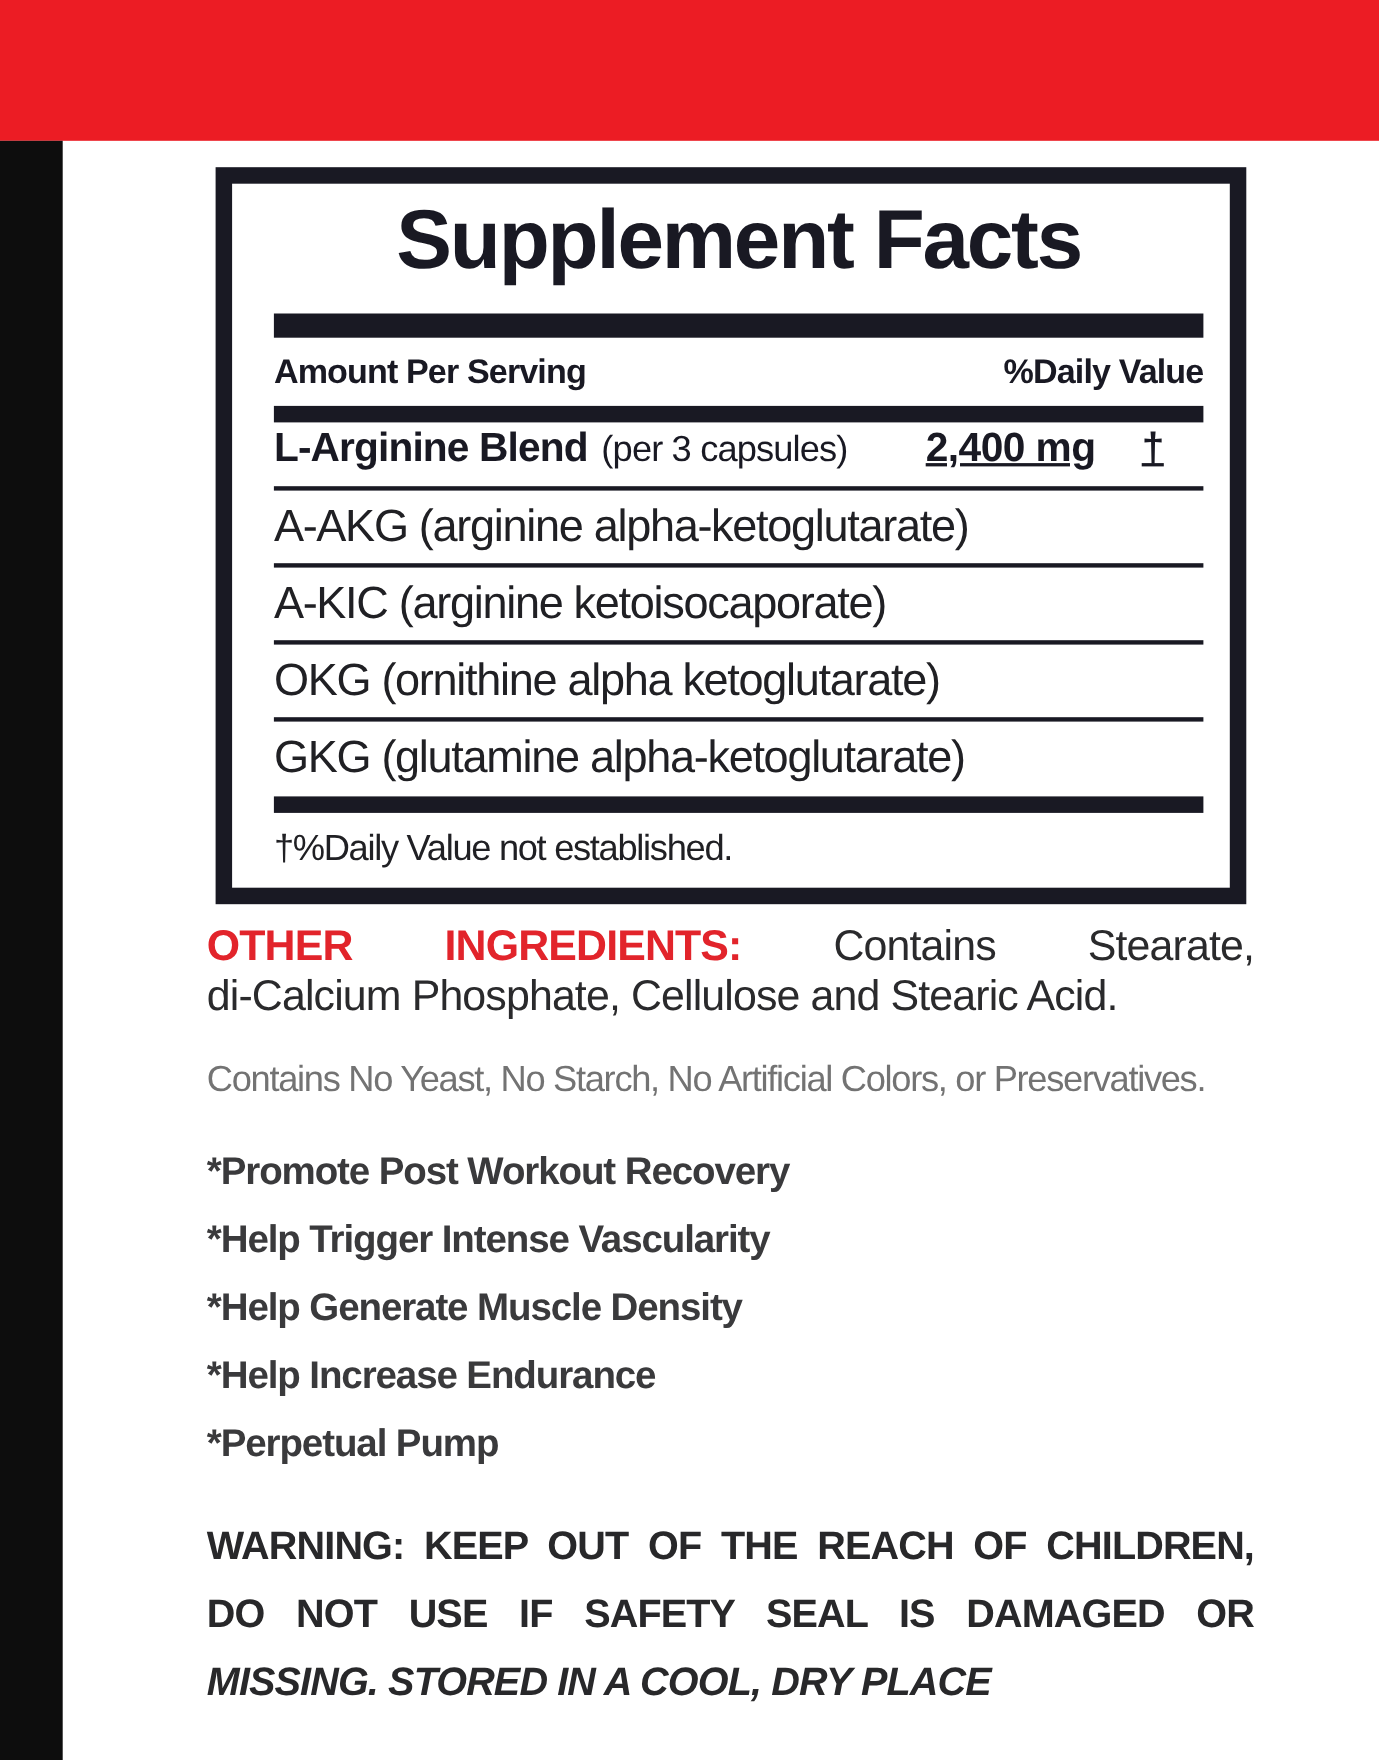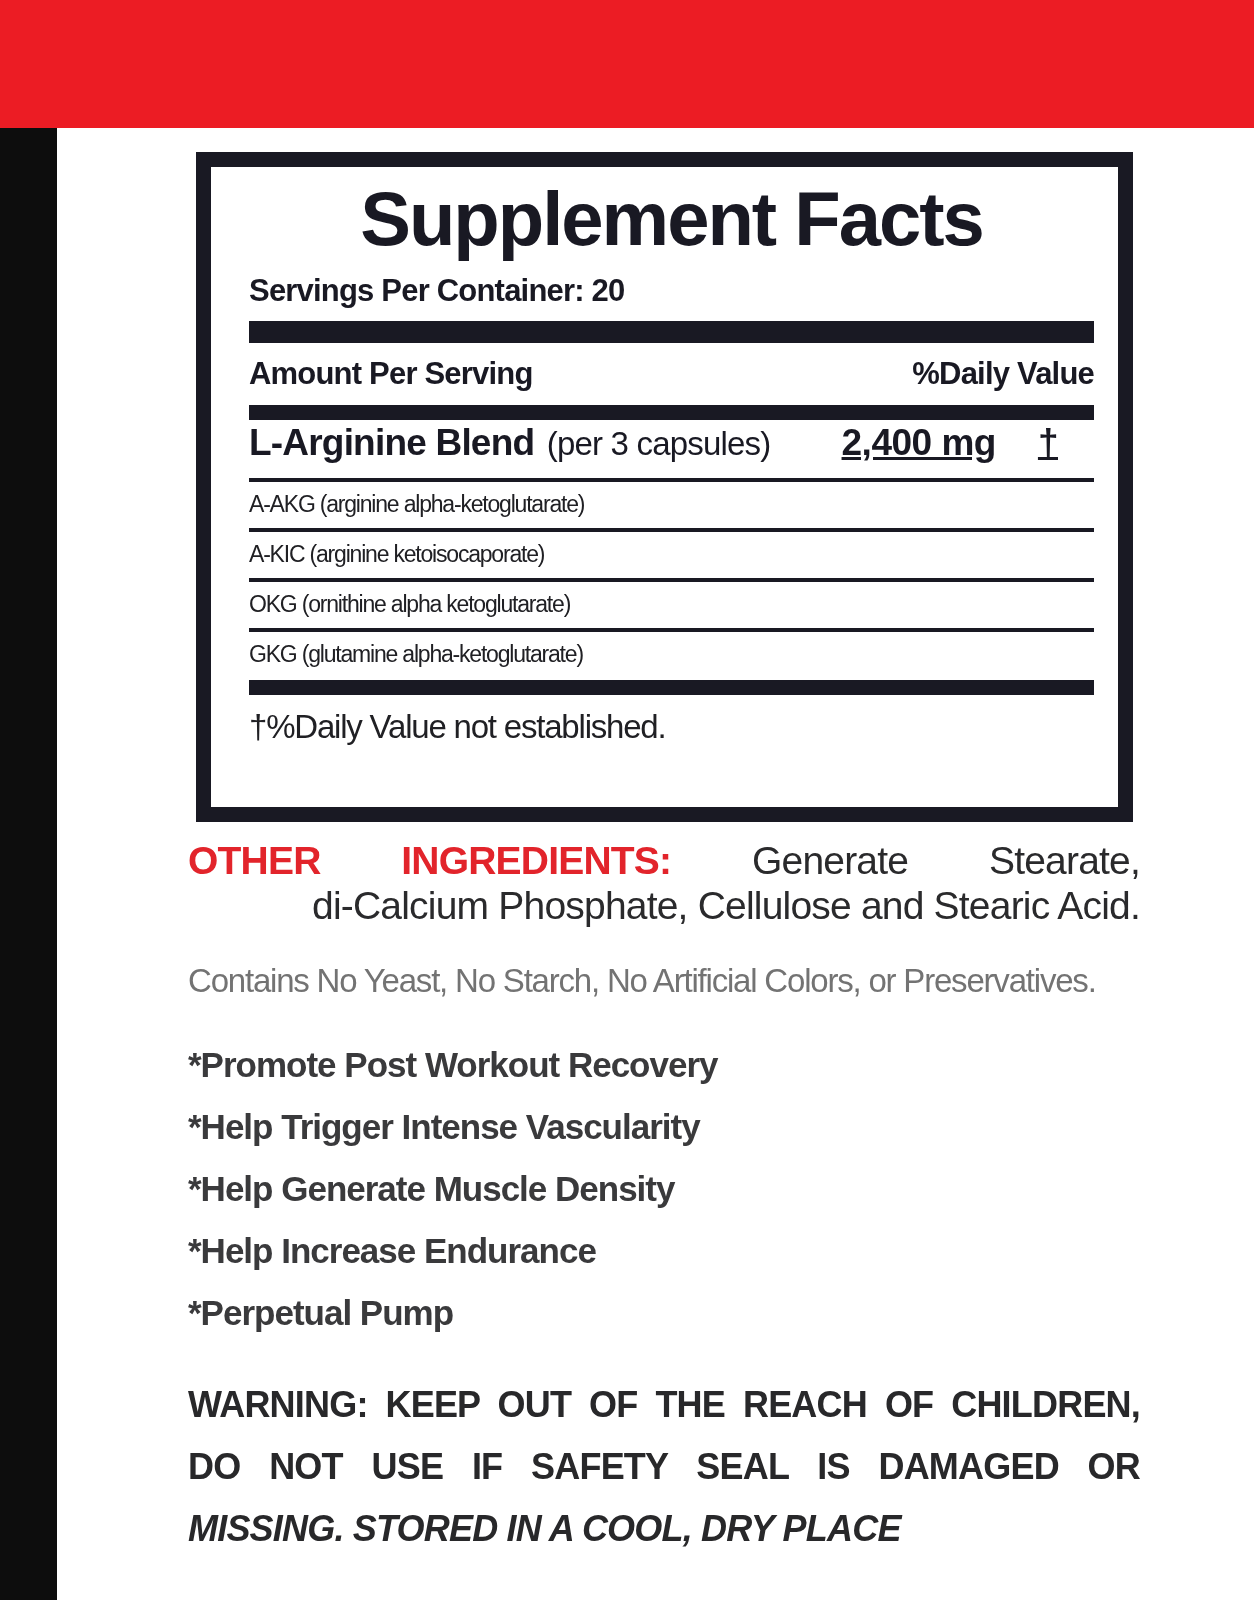--- a/index.html
+++ b/index.html
@@ -67,21 +67,21 @@
     padding:2px 60px 14px 38px;
   }
   .blend-name { font-size:37px; font-weight:700; letter-spacing:-0.8px; }
   .blend-qual { font-size:33px; font-weight:400; letter-spacing:-0.8px; margin-left:8px; }
   .blend-right { display:flex; gap:42px; align-items:baseline;text-decoration:underline; }
   .blend-amt, .blend-dv { font-size:37px; font-weight:700; letter-spacing:-0.5px; }
   .sf-ing {
     border-top:4px solid var(--ink,#191923);
     margin:0 24px 0 38px;
     padding:9px 0 10px 0;
-    font-size:23px; font-weight:400; letter-spacing:-1.2px;
+    font-size:41px; font-weight:400; letter-spacing:-1.2px;
     color:#202024;
   }
   .bar.footline { margin-top:2px; }
   .sf-footnote {
     padding:13px 24px 0 38px;
     font-size:33px; font-weight:400; letter-spacing:-1.2px;
     color:#202024;
   }
   
   .below {
@@ -90,21 +90,21 @@
   .other-ing { margin-bottom:34px; }
   .jline {
     text-align:justify; text-align-last:justify;
     font-size:39px; line-height:45px; letter-spacing:-0.8px;
     color:var(--body-text,#2A2A2C);
   }
   .oi-label { color:var(--accent-red,#E2242B); font-weight:700; }
   .oi-rest  { font-weight:400; }
   .oi-line2 {
     font-size:39px; line-height:45px; letter-spacing:-0.8px;
-    font-weight:400; color:var(--body-text,#2A2A2C);text-align:right;
+    font-weight:400; color:var(--body-text,#2A2A2C);
   }
   .contains {
     margin-bottom:34px;
     font-size:33px; letter-spacing:-1.2px; white-space:nowrap;
     font-weight:400; color:#737373;
   }
   .benefits { margin-bottom:30px; }
   .benefit {
     font-size:35px; line-height:62px; font-weight:700; letter-spacing:-1px;
     color:var(--benefit-text,#3A3A3C);
@@ -122,21 +122,20 @@
 
 <div class="page">
 
   <div class="top-bar"></div>
   <div class="side-bar"></div>
 
   <div class="facts-box">
     <div class="sf-title">Supplement Facts</div>
 
     <div class="sf-serving-row">
-      <span>Servings Per Container: 20</span>
     </div>
 
     <div class="bar"></div>
 
     <div class="sf-aps-row">
       <span>Amount Per Serving</span>
       <span>%Daily Value</span>
     </div>
 
     <div class="bar t15"></div>
@@ -160,21 +159,21 @@
     <div class="bar t15 footline"></div>
 
     <div class="sf-footnote">†%Daily Value not established.</div>
   </div>
 
   <div class="below">
 
     <div class="other-ing">
       <div class="jline">
         <span class="oi-label">OTHER INGREDIENTS:</span>
-        <span class="oi-rest">Generate Stearate,</span>
+        <span class="oi-rest">Contains Stearate,</span>
       </div>
       <div class="oi-line2">di-Calcium Phosphate, Cellulose and Stearic Acid.</div>
     </div>
 
     <div class="contains">Contains No Yeast, No Starch, No Artificial Colors, or Preservatives.</div>
 
     <div class="benefits">
       <div class="benefit">*Promote Post Workout Recovery</div>
       <div class="benefit">*Help Trigger Intense Vascularity</div>
       <div class="benefit">*Help Generate Muscle Density</div>

